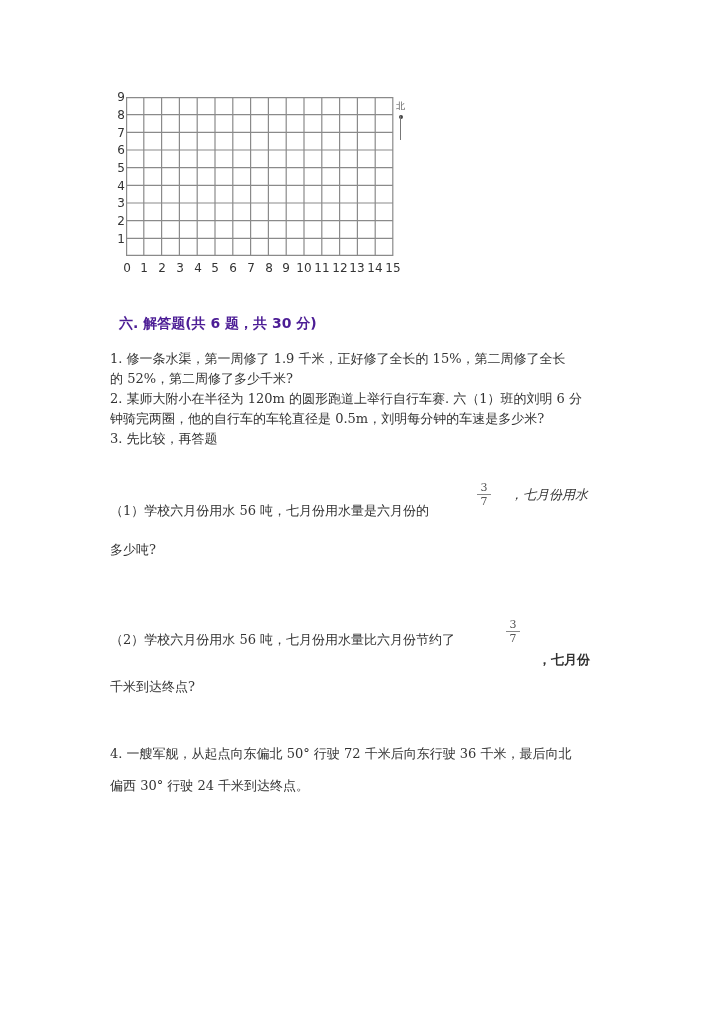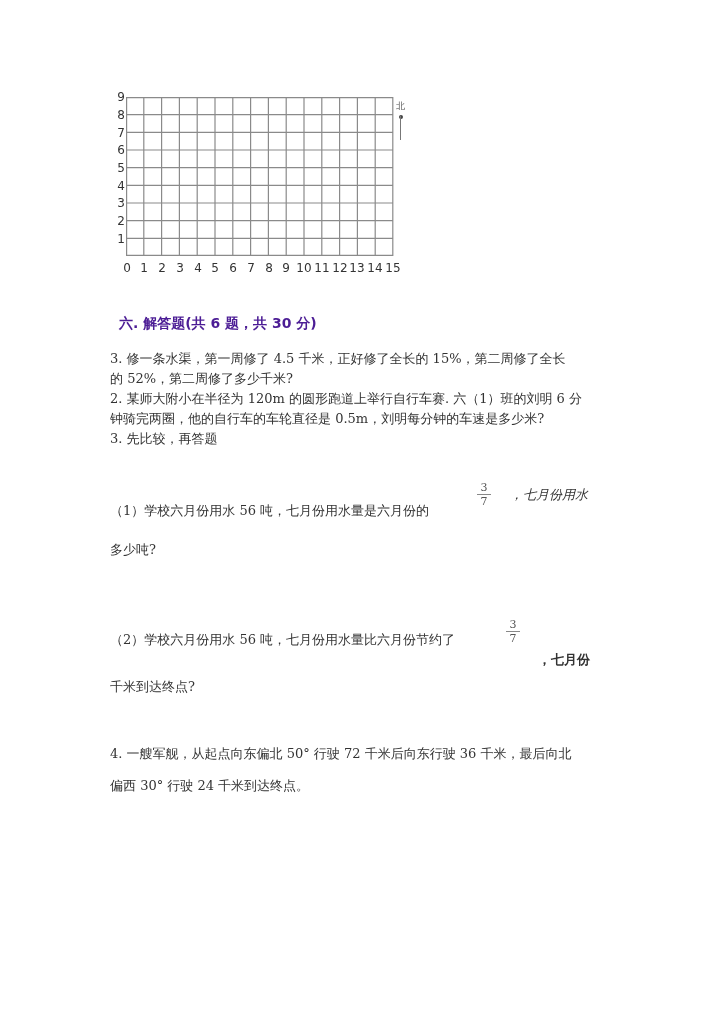--- a/index.html
+++ b/index.html
@@ -85,21 +85,21 @@
   <span class="xlabel" style="left:365px">14</span>
   <span class="xlabel" style="left:383px">15</span>
 
   <span class="north-label">北</span>
   <span class="north-dot"></span>
   <span class="north-arrow"></span>
 </div>
 
 <div class="section-title">六. 解答题(共 6 题，共 30 分)</div>
 
-<div class="p" style="top:349px">3. 修一条水渠，第一周修了 4.5 千米，正好修了全长的 15%，第二周修了全长</div>
+<div class="p" style="top:349px">1. 修一条水渠，第一周修了 1.9 千米，正好修了全长的 15%，第二周修了全长</div>
 <div class="p" style="top:369px">的 52%，第二周修了多少千米?</div>
 
 <div class="p" style="top:389px">2. 某师大附小在半径为 120m 的圆形跑道上举行自行车赛. 六（1）班的刘明 6 分</div>
 <div class="p" style="top:409px">钟骑完两圈，他的自行车的车轮直径是 0.5m，刘明每分钟的车速是多少米?</div>
 
 <div class="p" style="top:429px">3. 先比较，再答题</div>
 
 <div class="p" style="top:485px; width:auto;margin-top:16px;">（1）学校六月份用水 56 吨，七月份用水量是六月份的</div>
 <div class="frac" style="left:477px; top:481px;">
   <span class="num">3</span>

